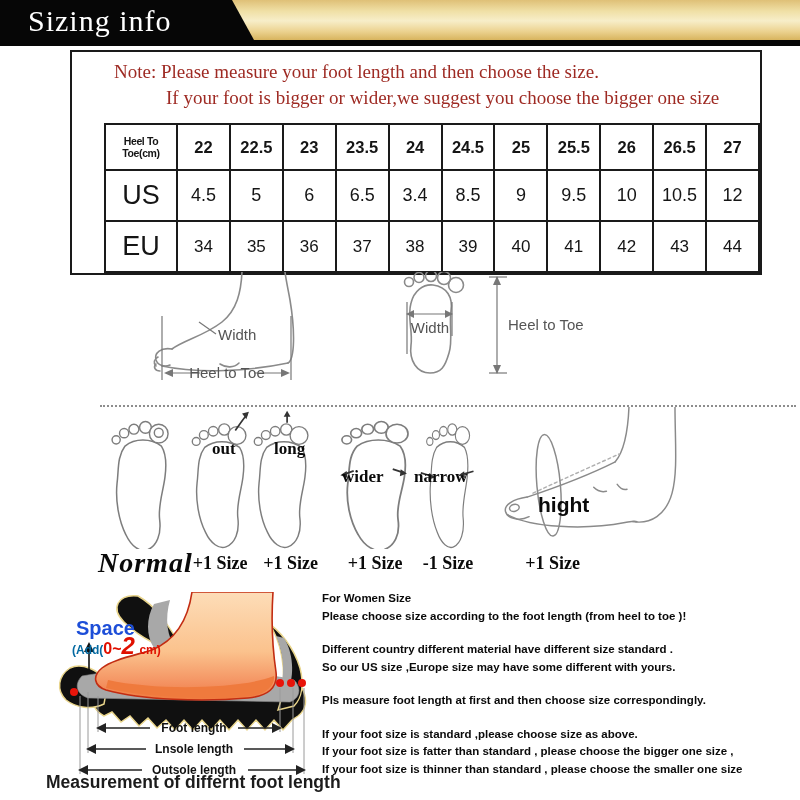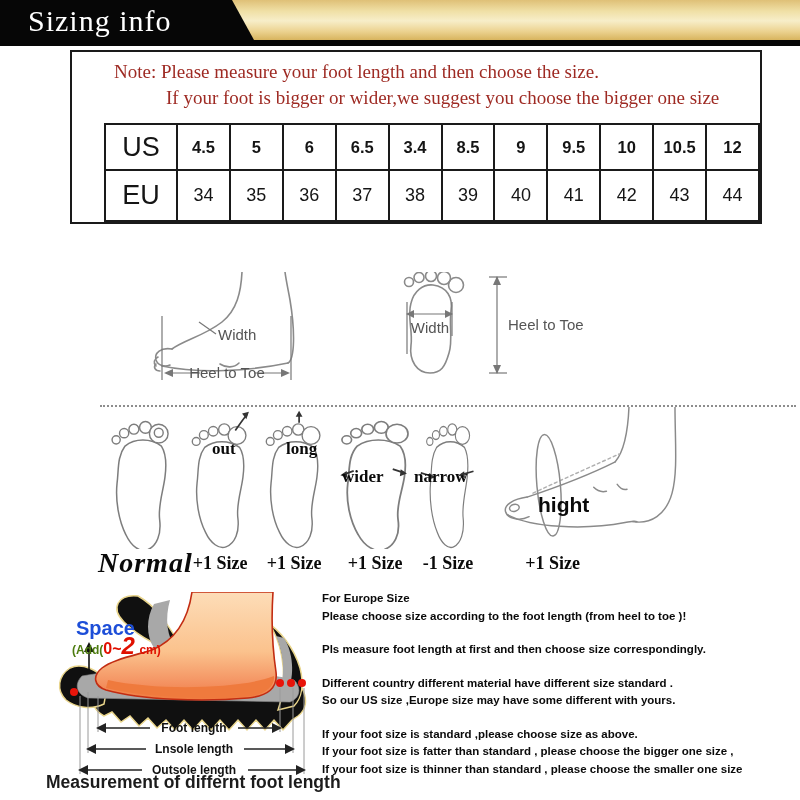--- a/index.html
+++ b/index.html
@@ -44,21 +44,21 @@
   .fp-head{fill:#333;stroke:none;}
   .fp-note{position:absolute;font-family:"Liberation Serif",serif;font-weight:bold;font-size:17px;color:#0a0a0a;}
   .fp-caption{margin-top:4px;font-family:"Liberation Serif",serif;font-weight:bold;font-size:18px;color:#0a0a0a;}
   .fp-caption.normal{font-style:italic;font-size:28px;letter-spacing:1px;margin-top:-2px;}
   .hight-svg path,.hight-svg ellipse{fill:none;stroke:#8a8a8a;stroke-width:1.5;stroke-linecap:round;}
   .fp-note.hight{font-family:"Liberation Sans",sans-serif;font-size:21px;}
   
   .shoe-svg{position:absolute;left:52px;top:592px;}
   .space-l1{position:absolute;left:76px;top:617px;font-weight:bold;font-size:20px;color:#1d4ed8;text-align:right;}
   .space-l2{position:absolute;left:72px;top:632px;white-space:nowrap;}
-  .space-l2 .blk{font-weight:bold;font-size:12px;color:#4d7c0f;}
+  .space-l2 .blk{font-weight:bold;font-size:12px;color:#0369a1;}
   .space-l2 .red-md{font-weight:bold;font-size:16px;color:#e01000;}
   .space-l2 .red-big{font-weight:bold;font-size:24px;color:#e01000;font-style:italic;}
   .space-l2 .red-sm{font-weight:bold;font-size:12px;color:#e01000;}
   .shoe-svg .mline{stroke:#222;stroke-width:1.5;fill:none;}
   .shoe-svg .tick{stroke:#9a9a9a;stroke-width:1;fill:none;}
   .shoe-svg .mhead{fill:#222;stroke:none;}
   .shoe-svg .mlabel{fill:#111;font-weight:bold;font-size:12px;font-family:"Liberation Sans",sans-serif;stroke:none;}
   .shoe-caption{position:absolute;left:46px;top:772px;font-weight:bold;font-size:17.5px;color:#1c1c1c;}
   
   .size-notes{position:absolute;left:322px;top:590px;width:476px;}
@@ -79,20 +79,34 @@
     <div class="note-area">
       <div class="note-line1">Note: Please measure your foot length and then choose the size.</div>
       <div class="note-line2">If your foot is bigger or wider,we suggest you choose the bigger one size</div>
     </div>
     <table class="size-table">
       <colgroup>
           <col style="width:72px">
           <col span="11">
         </colgroup>
       <tbody>
+          <tr>
+            <th class="rl rl0">Heel To Toe(cm)</th>
+            <td>22</td>
+            <td>22.5</td>
+            <td>23</td>
+            <td>23.5</td>
+            <td>24</td>
+            <td>24.5</td>
+            <td>25</td>
+            <td>25.5</td>
+            <td>26</td>
+            <td>26.5</td>
+            <td>27</td>
+          </tr>
           <tr>
             <th class="rl rl1">US</th>
             <td>4.5</td>
             <td>5</td>
             <td>6</td>
             <td>6.5</td>
             <td>3.4</td>
             <td>8.5</td>
             <td>9</td>
             <td>9.5</td>
@@ -183,21 +197,21 @@
   <div class="fi" style="left:184px;width:72px;">
     <svg width="68" height="142" viewBox="0 -14 80 160">
       <use href="#fpb"></use>
       <path class="fp-arrow" d="M58,10 C63,3 67,-3 72,-9"></path>
       <polygon class="fp-head" points="74,-12 66,-10 71,-3"></polygon>
     </svg>
     <div class="fp-note" style="left:28px;top:32px;">out</div>
     <div class="fp-caption">+1 Size</div>
   </div>
 
-  <div class="fi" style="left:258px;width:72px;">
+  <div class="fi" style="left:246px;width:72px;text-align:right;">
     <svg width="68" height="142" viewBox="0 -14 80 160">
       <use href="#fpb"></use>
       <path class="fp-arrow" d="M46,1 L46,-9"></path>
       <polygon class="fp-head" points="46,-13 42,-6 50,-6"></polygon>
     </svg>
     <div class="fp-note" style="left:28px;top:32px;">long</div>
     <div class="fp-caption">+1 Size</div>
   </div>
 
   <div class="fi" style="left:334px;width:82px;">
@@ -301,29 +315,29 @@
   </svg>
 
   <div class="space-l1">Space</div>
   <div class="space-l2">
     <span class="blk">(Add(</span><span class="red-md">0~</span><span class="red-big">2</span> <span class="red-sm">cm)</span>
   </div>
   <div class="shoe-caption">Measurement of differnt foot length</div>
 
   <div class="size-notes">
       <div class="para">
-        <div class="note-line">For Europe Size</div>
+        <div class="note-line">For Women Size</div>
         <div class="note-line">Please choose size according to the foot length (from heel to toe )!</div>
-      </div>
-      <div class="para">
-        <div class="note-line">Pls measure foot length at first and then choose size correspondingly.</div>
       </div>
       <div class="para">
         <div class="note-line">Different country different material have different size standard .</div>
         <div class="note-line">So our US size ,Europe size may have some different with yours.</div>
+      </div>
+      <div class="para">
+        <div class="note-line">Pls measure foot length at first and then choose size correspondingly.</div>
       </div>
       <div class="para">
         <div class="note-line">If your foot size is standard ,please choose size as above.</div>
         <div class="note-line">If your foot size is fatter than standard , please choose the bigger one size ,</div>
         <div class="note-line">If your foot size is thinner than standard , please choose the smaller one size</div>
       </div>
     </div>
 
 </div>
 

